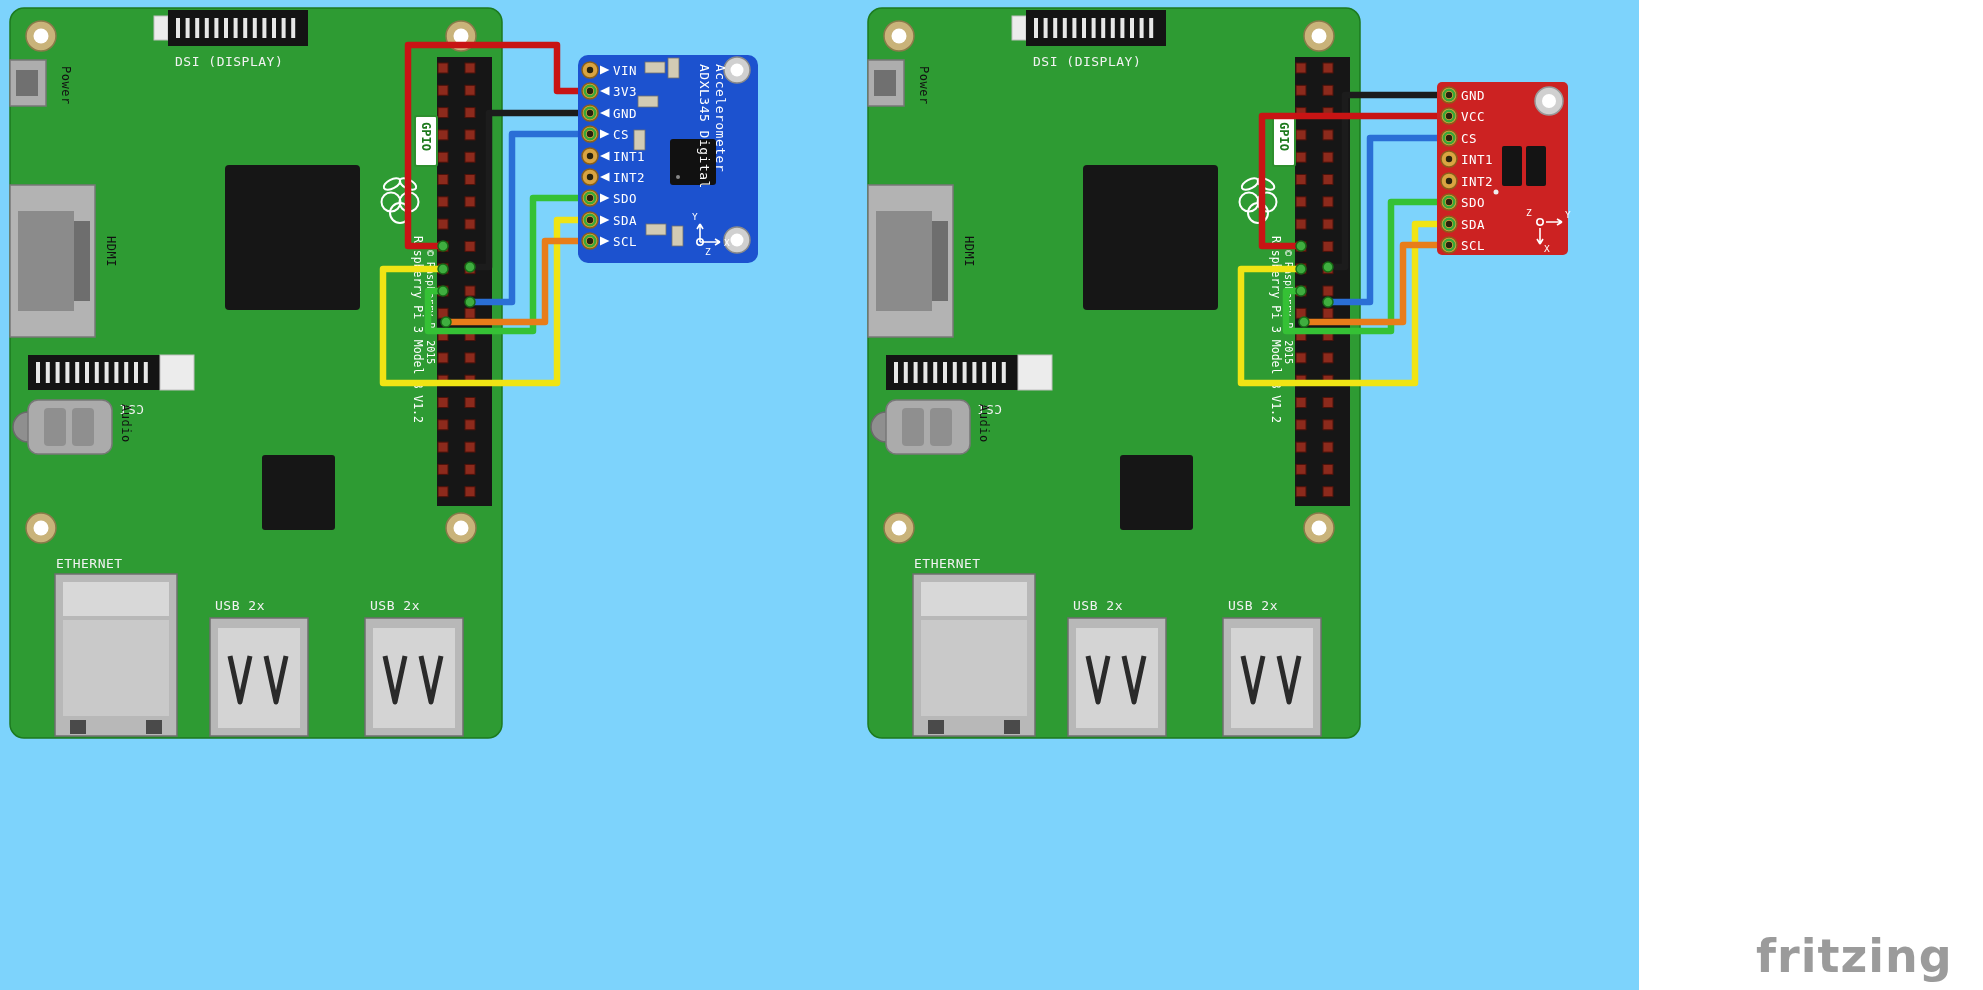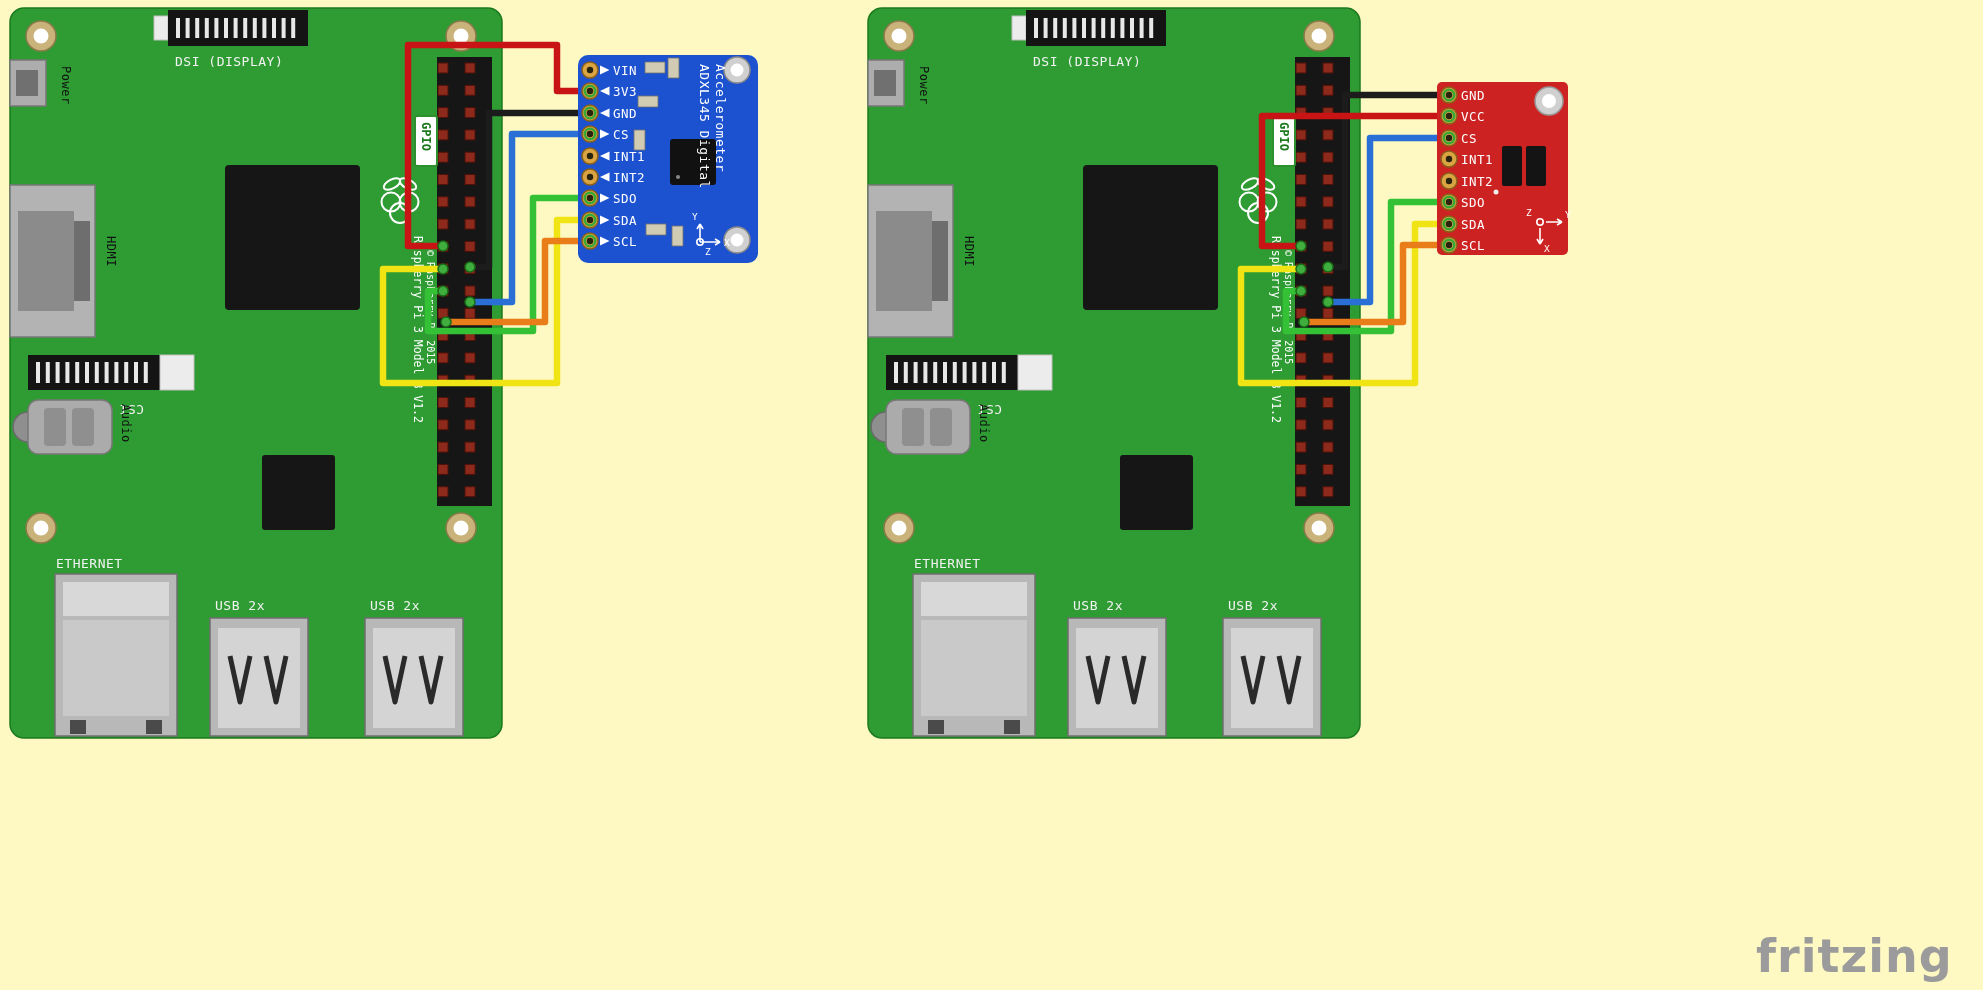--- a/index.html
+++ b/index.html
@@ -1,16 +1,16 @@
 <!DOCTYPE html>
 <html><head>
 <meta charset="utf-8">
 <style>
   html,body{margin:0;padding:0;background:#fff;}
-  .canvas{width:1983px;height:990px;position:relative;background:#fef9c3;}
+  .canvas{width:1639px;height:990px;position:relative;background:#7dd3fc;}
   svg{display:block;}
   text{font-family:"DejaVu Sans Mono",monospace;}
   .silk{font-size:13px;fill:#f2f2f2;letter-spacing:.5px;}
   .silkd{font-size:12px;fill:#111;letter-spacing:.5px;}
   .pinlabel{font-size:12.5px;fill:#fff;dominant-baseline:central;letter-spacing:.5px;}
   .bname{font-size:13px;fill:#fff;letter-spacing:.5px;}
   .btitle{font-size:11.5px;fill:#fff;}
   .bcopy{font-size:10px;fill:#fff;}
   .gpiotext{font-size:12px;fill:#1e7a1e;font-weight:bold;}
   .axis{font-size:9.5px;fill:#fff;}

